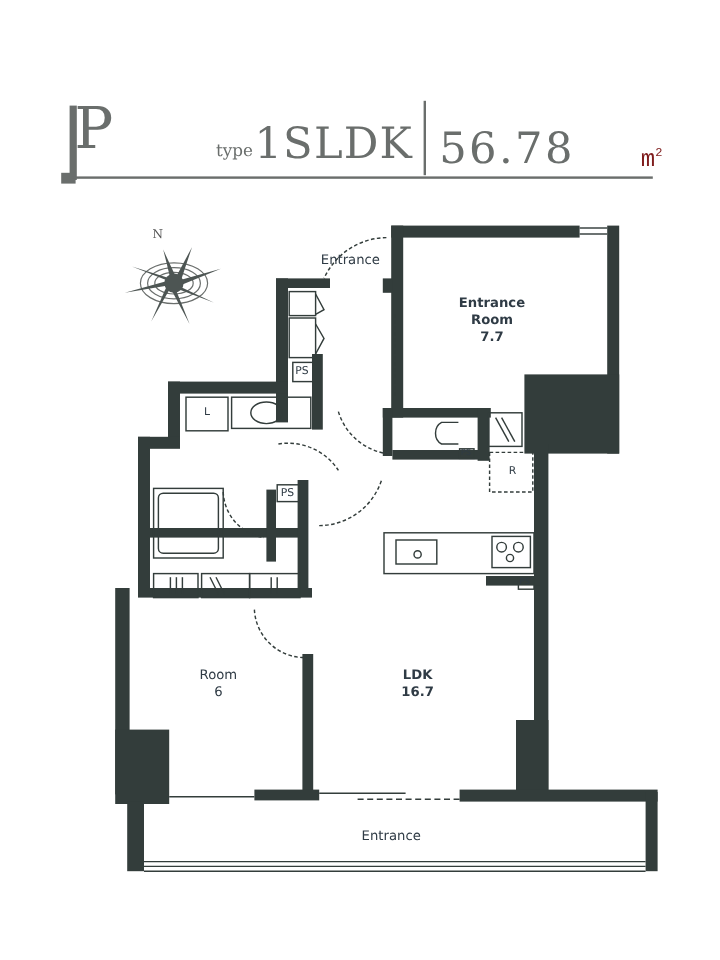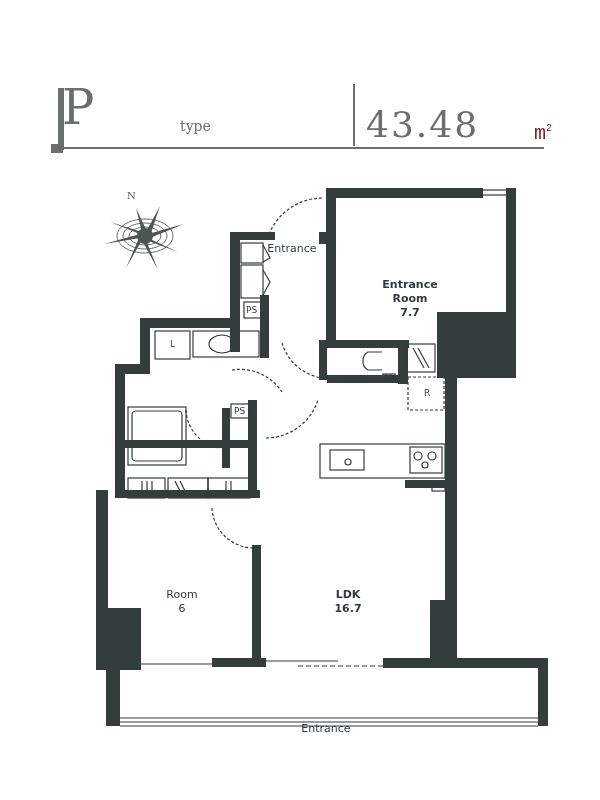--- a/index.html
+++ b/index.html
@@ -10,35 +10,36 @@
   .p-foot { position: absolute; left: 51px; top: 144px; width: 12px; height: 9px; background: #6a6e6c; }
   .type-label { position: absolute; left: 140px; top: 118px; font-family: "DejaVu Serif", serif; font-size: 14px; color: #6a6e6c; margin-left: 40px; }
   .plan-type { position: absolute; left: 212px; top: 100px; font-family: "DejaVu Serif", serif; font-size: 36px; color: #6a6e6c; letter-spacing: 1px; }
   .vdiv { position: absolute; left: 353px; top: 84px; width: 2px; height: 62px; background: #6a6e6c; }
   .area-label { position: absolute; left: 372px; top: 88px; font-family: "DejaVu Serif", serif; font-size: 16px; color: #6a6e6c; letter-spacing: 1px; }
   .area-value { position: absolute; left: 366px; top: 104px; font-family: "DejaVu Serif", serif; font-size: 36px; color: #6a6e6c; letter-spacing: 2px; }
   .area-unit { position: absolute; left: 534px; top: 122px; font-family: Liberation Mono, monospace; font-size: 20px; color: #7f1d1d; }
   .area-unit sup { font-size: 10px; }
   .hline { position: absolute; left: 60px; top: 147px; width: 484px; height: 2px; background: #6a6e6c; }
   .plan { position: absolute; left: 0; top: 0; }
-  .room-label { position: absolute; font-family: "DejaVu Sans", sans-serif; font-size: 11px; color: #2f3b45; text-align: center; line-height: 14px; margin-top: 32px; }
+  .room-label { position: absolute; font-family: "DejaVu Sans", sans-serif; font-size: 11px; color: #2f3b45; text-align: center; line-height: 14px; }
   .room-label span { display: block; }
   .small-label { position: absolute; font-family: "DejaVu Sans", sans-serif; font-size: 9px; color: #2f3b45; }
   .compass-n { position: absolute; left: 127px; top: 190px; font-family: "DejaVu Serif", serif; font-size: 10px; color: #555; }
 </style>
 </head>
 <body>
 
 <div class="header">
   <div class="p-bar"></div>
   <div class="p-foot"></div>
   <div class="big-p">P</div>
   <div class="type-label">type</div>
+  <div class="plan-type">1SLDK</div>
   <div class="vdiv"></div>
-  <div class="area-value">43.48</div>
+  <div class="area-value">56.78</div>
   <div class="area-unit"><span>m</span><sup>2</sup></div>
   <div class="hline"></div>
 </div>
 
 <div class="compass-n">N</div>
 <svg style="position:absolute;left:100px;top:200px" width="90" height="75" viewBox="0 0 90 75">
   <g stroke="#6a6e6c" fill="none" stroke-width="1">
     <ellipse cx="45" cy="36" rx="28" ry="17"></ellipse>
     <ellipse cx="45" cy="36" rx="22" ry="13"></ellipse>
     <ellipse cx="45" cy="36" rx="16" ry="9"></ellipse>

